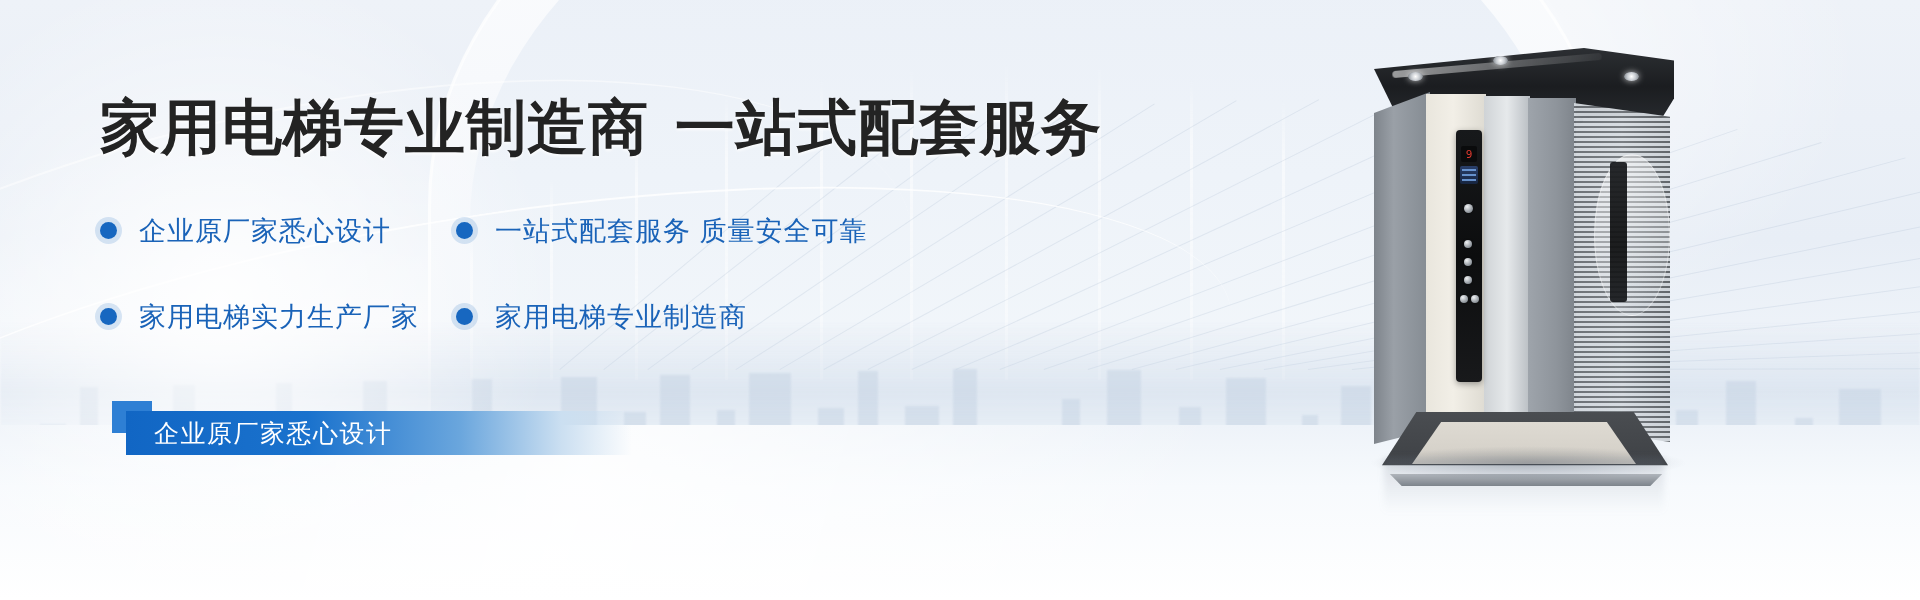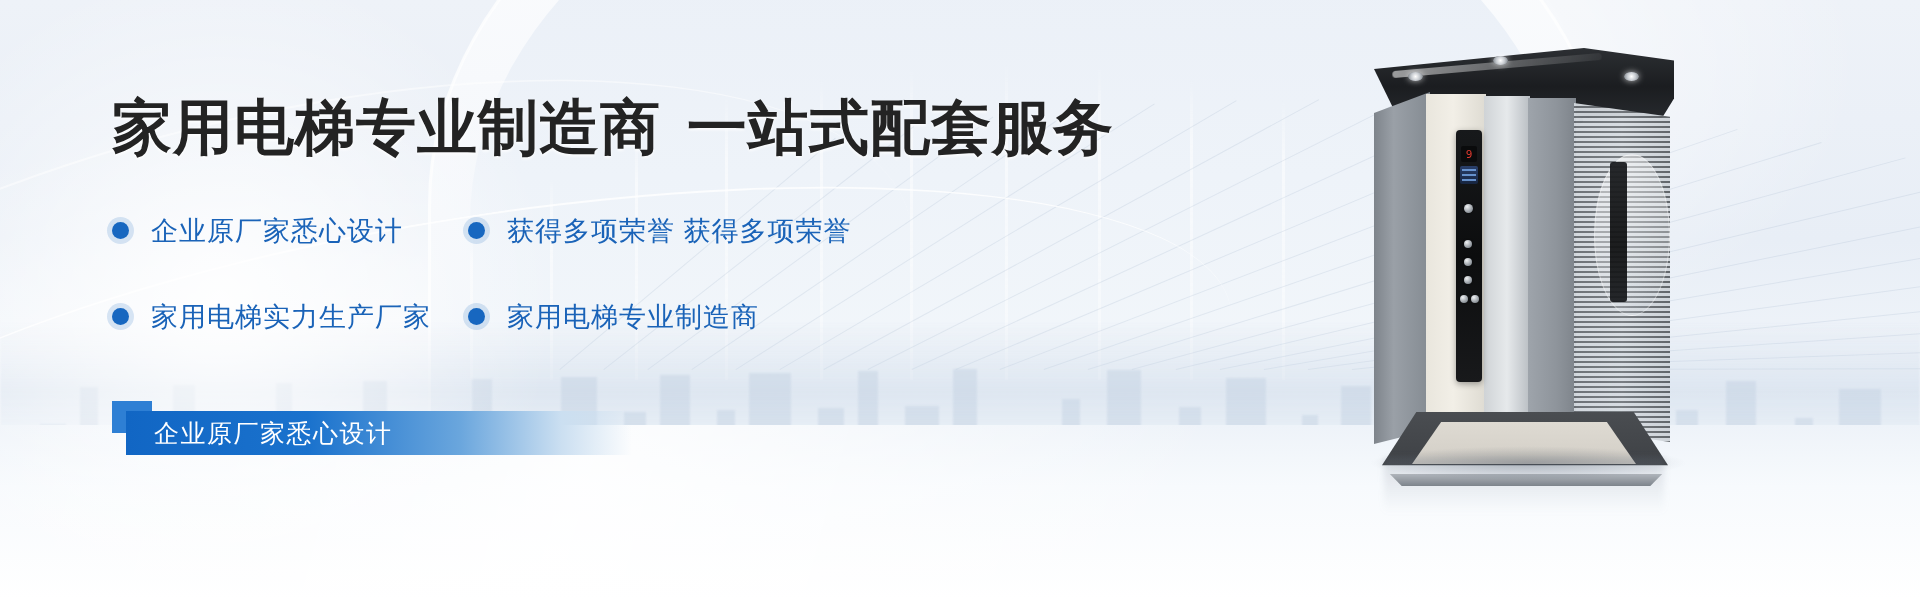--- a/index.html
+++ b/index.html
@@ -78,21 +78,21 @@
     border-top:2px solid rgba(255,255,255,.7);
     transform:rotate(-14deg);
     opacity:.7;
   }
   .lightleft{
     position:absolute;left:-140px;top:-60px;width:720px;height:720px;border-radius:50%;
     background:radial-gradient(circle,rgba(255,255,255,.9) 0%,rgba(255,255,255,0) 66%);
   }
 
   
-  .copy{position:absolute;left:112px;top:96px;width:1020px;}
+  .copy{position:absolute;left:100px;top:96px;width:1020px;}
   .headline{
     margin:0;
     font-size:60px;line-height:1.08;font-weight:bold;letter-spacing:1px;
     color:#232323;white-space:nowrap;
     text-shadow:0 2px 3px rgba(255,255,255,.8);
   }
   .headline .gap{display:inline-block;width:26px;}
 
   .bullets{margin-top:42px;}
   .brow{display:flex;align-items:center;height:56px;}
@@ -375,21 +375,21 @@
     <h1 class="headline"><span>家用电梯专业制造商</span><span class="gap"></span><span>一站式配套服务</span></h1>
 
     <div class="bullets">
       <div class="brow">
         <div class="bitem col1">
           <span class="dot"></span>
           <span class="btext">企业原厂家悉心设计</span>
         </div>
         <div class="bitem">
           <span class="dot"></span>
-          <span class="btext">获得多项荣誉 获得多项荣誉</span>
+          <span class="btext">一站式配套服务 质量安全可靠</span>
         </div>
       </div>
       <div class="brow" style="margin-top:30px;text-align:center;">
         <div class="bitem col1">
           <span class="dot"></span>
           <span class="btext">家用电梯实力生产厂家</span>
         </div>
         <div class="bitem">
           <span class="dot"></span>
           <span class="btext">家用电梯专业制造商</span>

